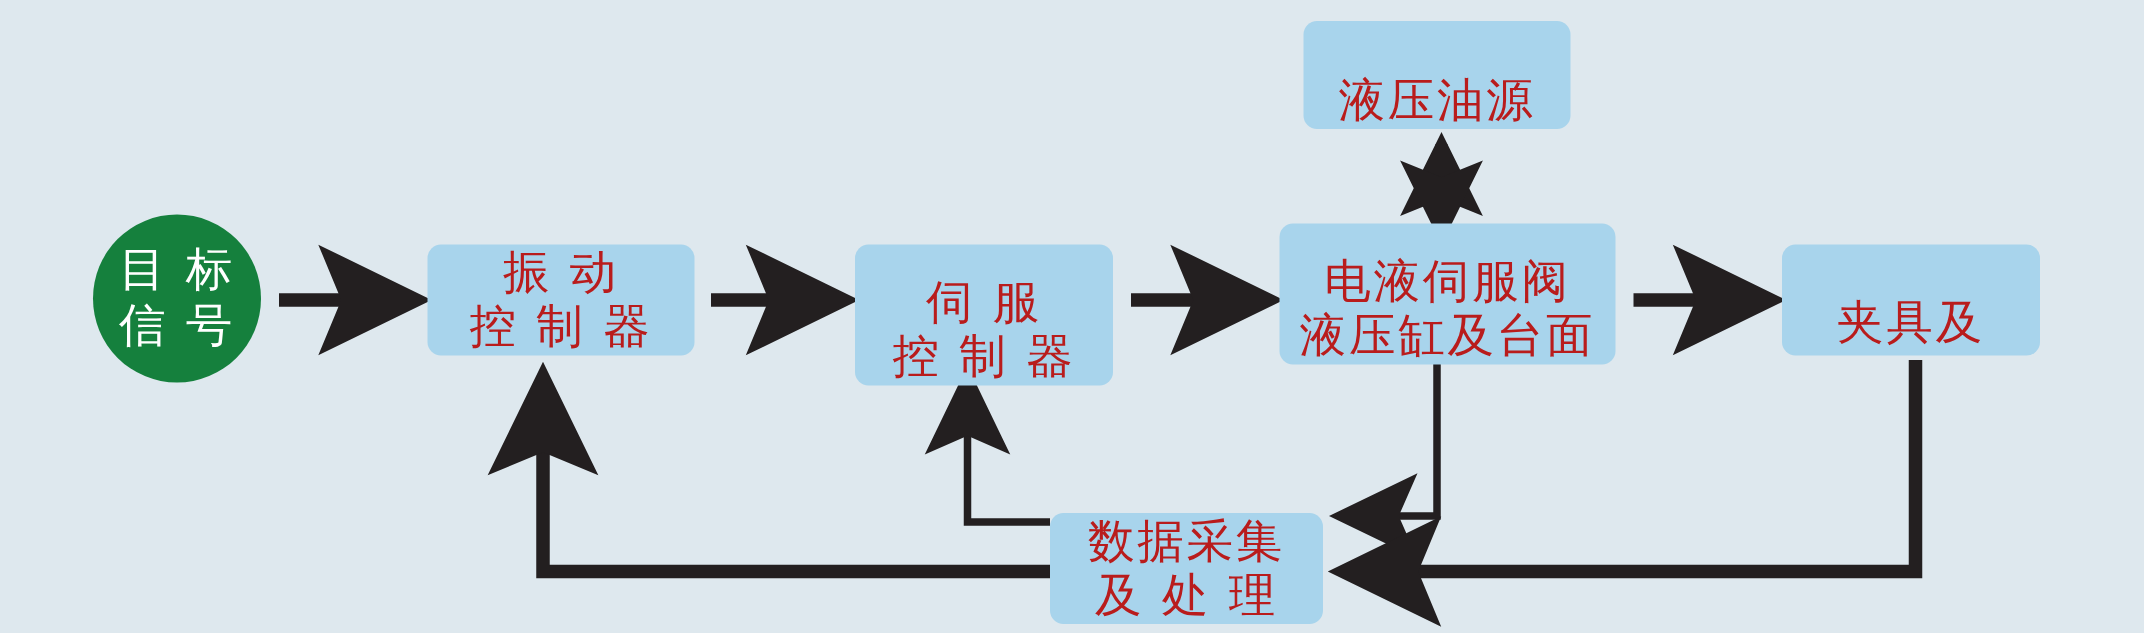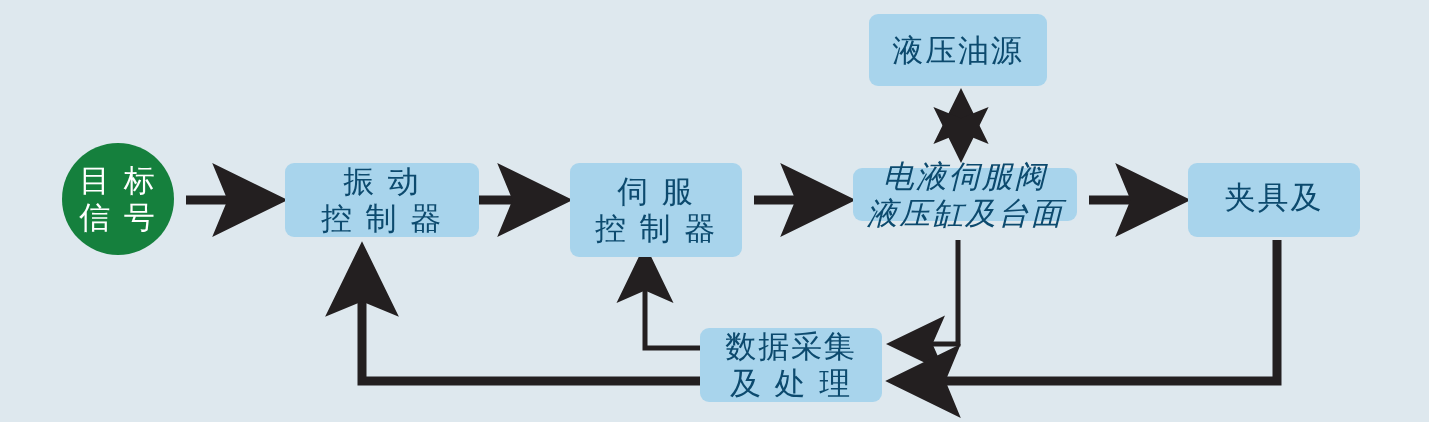--- a/index.html
+++ b/index.html
@@ -29,23 +29,24 @@
     flex-direction: column;
     align-items: center;
     justify-content: center;
     text-align: center;
     line-height: 1.18;
     letter-spacing: 0.06em;
   }
   .node-box {
     background: #a8d4ec;
     border-radius: 9px;
-    color: #0c4a6e;
+    color: #b91c1c;
     font-size: 31px;
     font-weight: 400;
+    justify-content: flex-end;
   }
   .node-circle {
     background: #15803d;
     border-radius: 50%;
     color: #ffffff;
     font-size: 31px;
     font-weight: 400;
   }
   .node-line {
     display: block;
@@ -87,41 +88,41 @@
     <polyline points="700,348 645,348 645,252" fill="none" stroke="#231f20" stroke-width="5" stroke-linecap="butt" stroke-linejoin="miter" marker-end="url(#ah-thin)"></polyline>
 
     <polyline points="700,381 362,381 362,252" fill="none" stroke="#231f20" stroke-width="9" stroke-linecap="butt" stroke-linejoin="miter" marker-end="url(#ah-thick)"></polyline>
   </svg>
 
   <div class="node node-circle" style="left:62px; top:143px; width:112px; height:112px;">
     <span class="node-line">目  标</span>
     <span class="node-line">信  号</span>
   </div>
 
-  <div class="node node-box" style="left:285px; top:163px; width:194px; height:74px;">
+  <div class="node node-box" style="left:285px; top:163px; width:178px; height:74px;">
     <span class="node-line">振  动</span>
     <span class="node-line">控 制 器</span>
   </div>
 
   <div class="node node-box" style="left:570px; top:163px; width:172px; height:94px;">
     <span class="node-line">伺  服</span>
     <span class="node-line">控 制 器</span>
   </div>
 
-  <div class="node node-box" style="left:853px; top:168px; width:224px; height:53px;font-style:italic;">
+  <div class="node node-box" style="left:853px; top:149px; width:224px; height:94px;">
     <span class="node-line">电液伺服阀</span>
     <span class="node-line">液压缸及台面</span>
   </div>
 
   <div class="node node-box" style="left:1188px; top:163px; width:172px; height:74px;font-family:Liberation Mono, monospace;">
     <span class="node-line">夹具及</span>
   </div>
 
   <div class="node node-box" style="left:869px; top:14px; width:178px; height:72px;">
     <span class="node-line">液压油源</span>
   </div>
 
-  <div class="node node-box" style="left:700px; top:328px; width:182px; height:74px;">
+  <div class="node node-box" style="left:700px; top:342px; width:182px; height:74px;">
     <span class="node-line">数据采集</span>
     <span class="node-line">及 处 理</span>
   </div>
 
 </div>
 
 </body></html>

